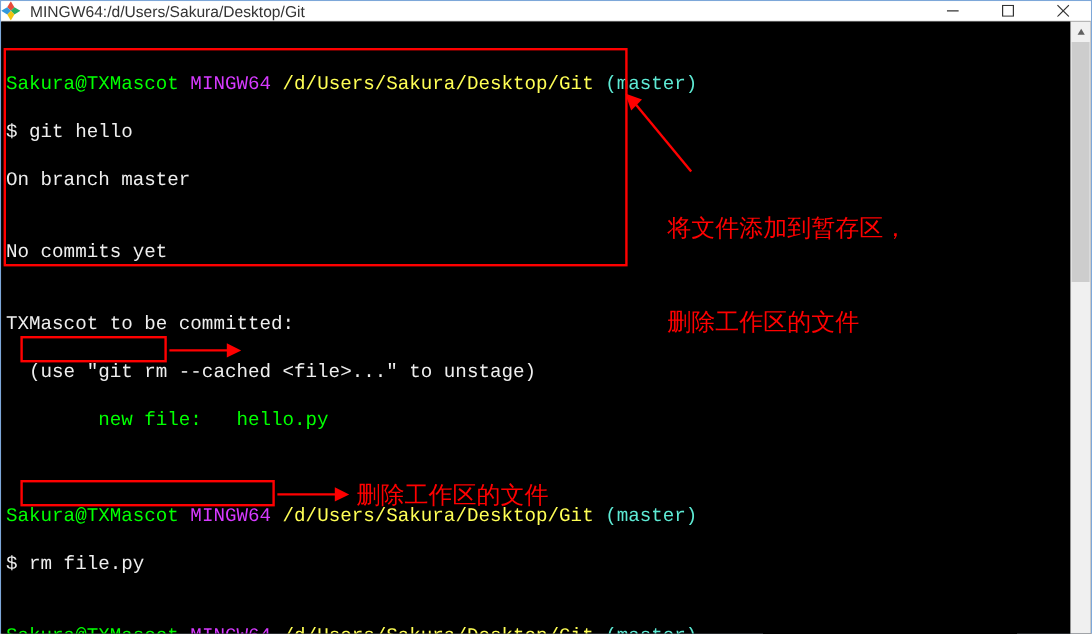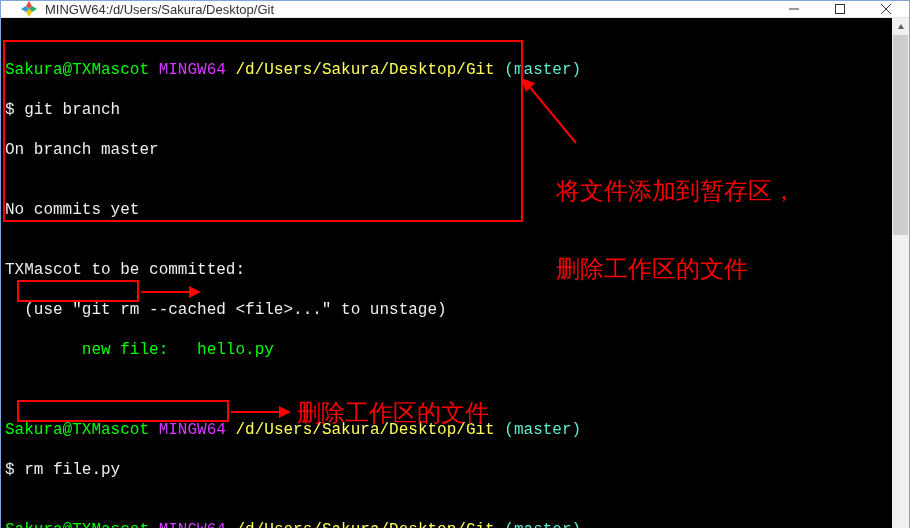--- a/index.html
+++ b/index.html
@@ -18,21 +18,21 @@
     display: flex;
     flex-direction: column;
     background: #fff;
   }
   .titlebar {
     height: 34px;
     background: #fff;
     border-bottom: 1px solid #e5e5e5;
     display: flex;
     align-items: center;
-    padding-left: 20px;
+    padding-left: 0;
   }
   .app-icon {
     width: 16px; height: 16px;
     margin-right: 8px;
     position: relative;
   }
   .app-icon svg { width: 16px; height: 16px; }
   .title-text {
     font-family: "Segoe UI", Tahoma, sans-serif;
     font-size: 13px;
@@ -97,21 +97,21 @@
   .white { color: #eeeeee; }
   .red-box {
     position: absolute;
     border: 2px solid #ff0000;
     pointer-events: none;
   }
   .anno {
     position: absolute;
     color: #ff0000;
     font-family: "KaiTi","楷体","SimSun",serif;
-    font-size: 24px;
+    font-size: 20px;
     line-height: 26px;
     pointer-events: none;
   }
   .arrow {
     position: absolute;
     pointer-events: none;
   }
 </style>
 </head>
 <body>
@@ -144,21 +144,21 @@
             <line x1="10" y1="0" x2="0" y2="10" stroke="#333" stroke-width="1"></line>
           </svg>
       </div>
     </div>
   </div>
 
   <div class="terminal-wrapper">
     <div class="terminal">
 <div><span></span></div>
 <div><span class="green">Sakura@TXMascot</span><span> </span><span class="purple">MINGW64</span><span> </span><span class="yellow">/d/Users/Sakura/Desktop/Git</span><span> </span><span class="cyan">(master)</span></div>
-<div><span class="white">$ </span><span class="white">git branch</span></div>
+<div><span class="white">$ </span><span class="white">git hello</span></div>
 <div><span class="white">On branch master</span></div>
 <div><span></span></div>
 <div><span class="white">No commits yet</span></div>
 <div><span></span></div>
 <div><span class="white">TXMascot to be committed:</span></div>
 <div><span class="white">  (use "git rm --cached &lt;file&gt;..." to unstage)</span></div>
 <div><span class="green">        new file:   hello.py</span></div>
 <div><span></span></div>
 <div><span></span></div>
 <div><span class="green">Sakura@TXMascot</span><span> </span><span class="purple">MINGW64</span><span> </span><span class="yellow">/d/Users/Sakura/Desktop/Git</span><span> </span><span class="cyan">(master)</span></div>

